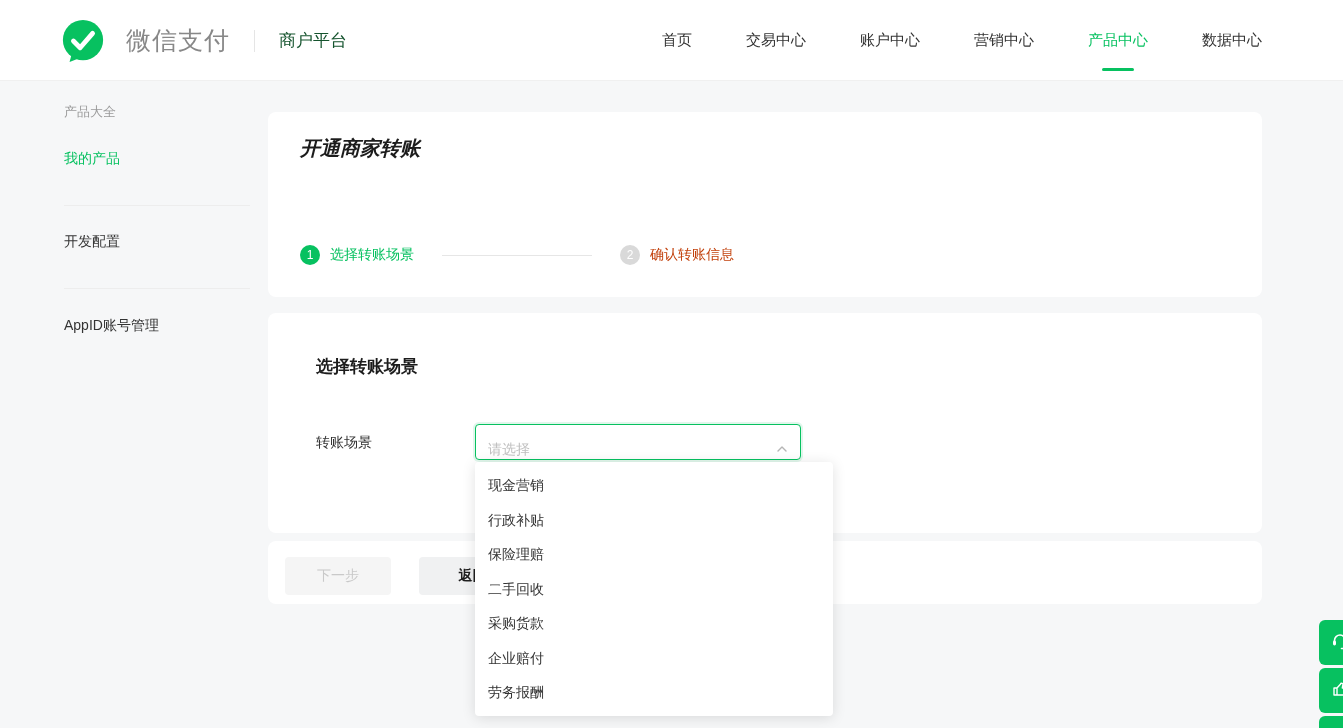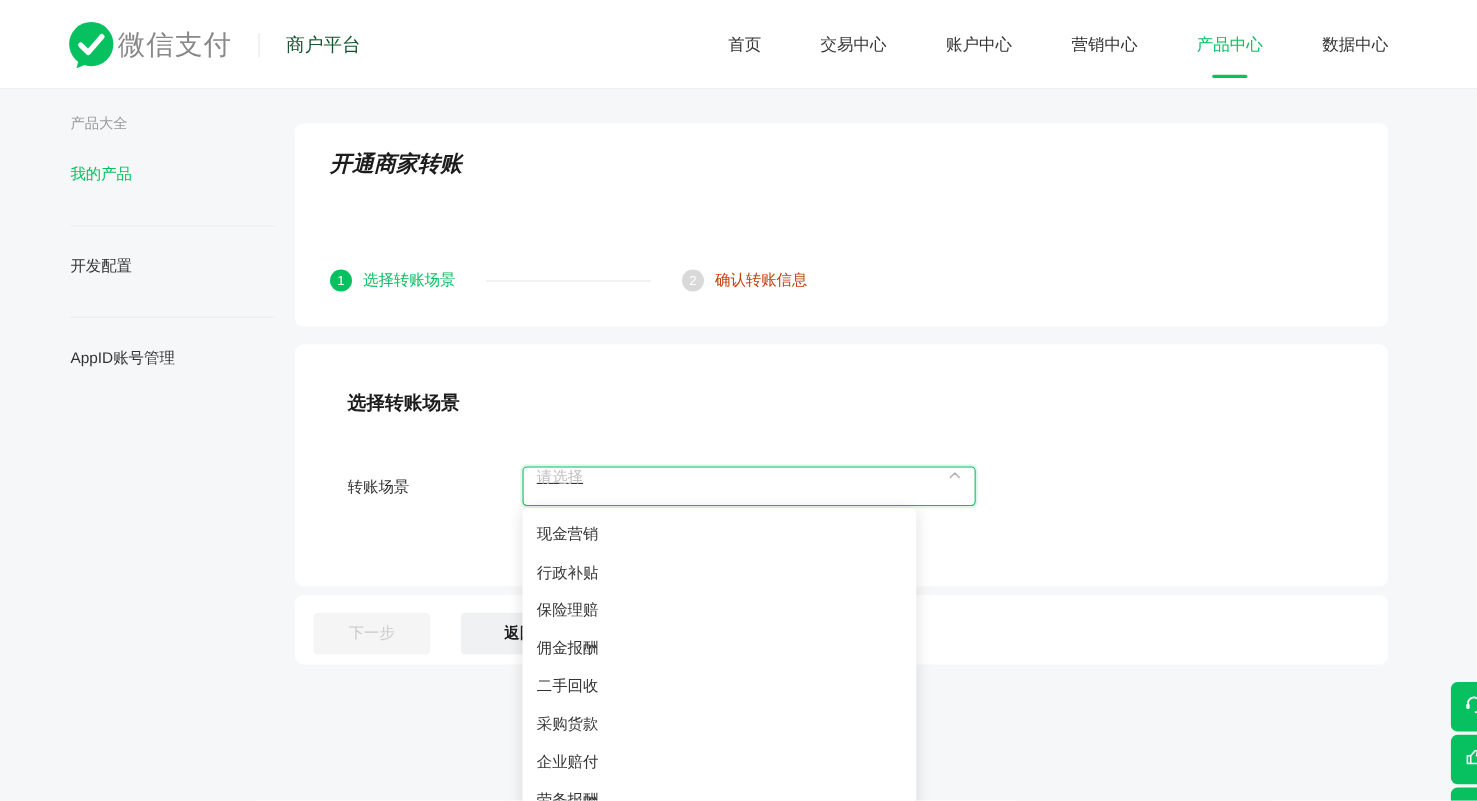--- a/index.html
+++ b/index.html
@@ -4,21 +4,21 @@
 <style>
   * { margin:0; padding:0; box-sizing:border-box; }
   html,body { width:1343px; height:728px; }
   body { font-family:"Liberation Sans","DejaVu Sans",sans-serif; color:#333; }
   #page { position:relative; width:1343px; height:728px; background:#F6F7F8; overflow:hidden; }
 
   
   .header { position:absolute; left:0; top:0; width:1343px; height:81px; background:#fff; border-bottom:1px solid #F0F0F0; z-index:5; }
   .brand { position:absolute; left:60px; top:0; height:81px; display:flex; align-items:center; }
   .logo-svg { width:46px; height:46px; display:block; }
-  .brand-name { margin-left:1px; font-size:25px; color:#888; letter-spacing:1px; }
+  .brand-name { margin-left:20px; font-size:25px; color:#888; letter-spacing:1px; }
   .brand-divider { margin:0 24px; width:1px; height:22px; background:#E5E5E5; }
   .brand-portal { font-size:17px; color:#14532d; }
   .nav { position:absolute; right:81px; top:0; height:81px; display:flex; align-items:center; gap:54px; }
   .nav-item { position:relative; font-size:15px; color:#333; cursor:pointer; text-decoration:none; white-space:nowrap; }
   .nav-item.active { color:#07C160; }
   .nav-item.active::after { content:""; position:absolute; left:50%; transform:translateX(-50%); bottom:-21px; width:32px; height:3px; border-radius:2px; background:#07C160; }
 
   
   .side-section { position:absolute; left:64px; top:103px; font-size:13px; color:#9a9a9a; }
   .side-item { position:absolute; left:64px; font-size:14px; color:#333; cursor:pointer; }
@@ -40,23 +40,23 @@
   .step-circle { width:20px; height:20px; border-radius:50%; color:#fff; font-size:12px; display:flex; align-items:center; justify-content:center; }
   .step-circle.active { background:#07C160; }
   .step-circle.pending { background:#D9D9D9; }
   .step-label { margin-left:10px; font-size:14px; }
   .step-label.active { color:#07C160; }
   .step-label.pending { color:#c2410c; }
   .step-line { width:150px; height:1px; background:#E6E6E6; margin:0 28px; }
 
   .section-title { position:absolute; left:48px; top:42px; font-size:17px; font-weight:bold; color:#1c1c1c; }
   .field-label { position:absolute; left:48px; top:121px; font-size:14px; color:#333; }
-  .select-box { position:absolute; left:207px; top:111px; width:412px; height:36px; background:#fff;
+  .select-box { position:absolute; left:207px; top:111px; width:326px; height:36px; background:#fff;
       border:1px solid #07C160; border-radius:4px; box-shadow:0 0 0 2px rgba(7,193,96,0.12);
-      display:flex; align-items:flex-start; padding:0 12px; cursor:pointer;text-decoration:underline; }
+      display:flex; align-items:flex-end; padding:0 12px; cursor:pointer; }
   .select-placeholder { flex:1; font-size:14px; color:#BFBFBF; }
   .select-caret { width:12px; height:12px; }
 
   .btn { position:absolute; top:16px; height:38px; border:none; border-radius:4px; font-size:14px; cursor:pointer; font-family:inherit; }
   .btn-next { left:17px; width:106px; background:#F5F5F5; color:#C9C9C9; cursor:not-allowed; }
   .btn-back { left:151px; width:107px; background:#F0F1F2; color:#1f1f1f; font-weight:bold; }
 
   
   .dropdown { position:absolute; left:475px; top:462px; width:358px; padding:6px 0; background:#fff; border-radius:4px;
       box-shadow:0 2px 14px rgba(0,0,0,0.12); z-index:10; }
@@ -129,21 +129,20 @@
 
   <div class="card card3">
     <button class="btn btn-next" disabled="">下一步</button>
     <button class="btn btn-back">返回</button>
   </div>
 
   <div class="dropdown">
     <div class="dd-option">现金营销</div>
     <div class="dd-option">行政补贴</div>
     <div class="dd-option">保险理赔</div>
-    <div class="dd-option">佣金报酬</div>
     <div class="dd-option">二手回收</div>
     <div class="dd-option">采购货款</div>
     <div class="dd-option">企业赔付</div>
     <div class="dd-option">劳务报酬</div>
   </div>
 
   <div class="float-bar">
     <div class="float-btn">
       <span>
         <svg viewBox="0 0 20 20">

